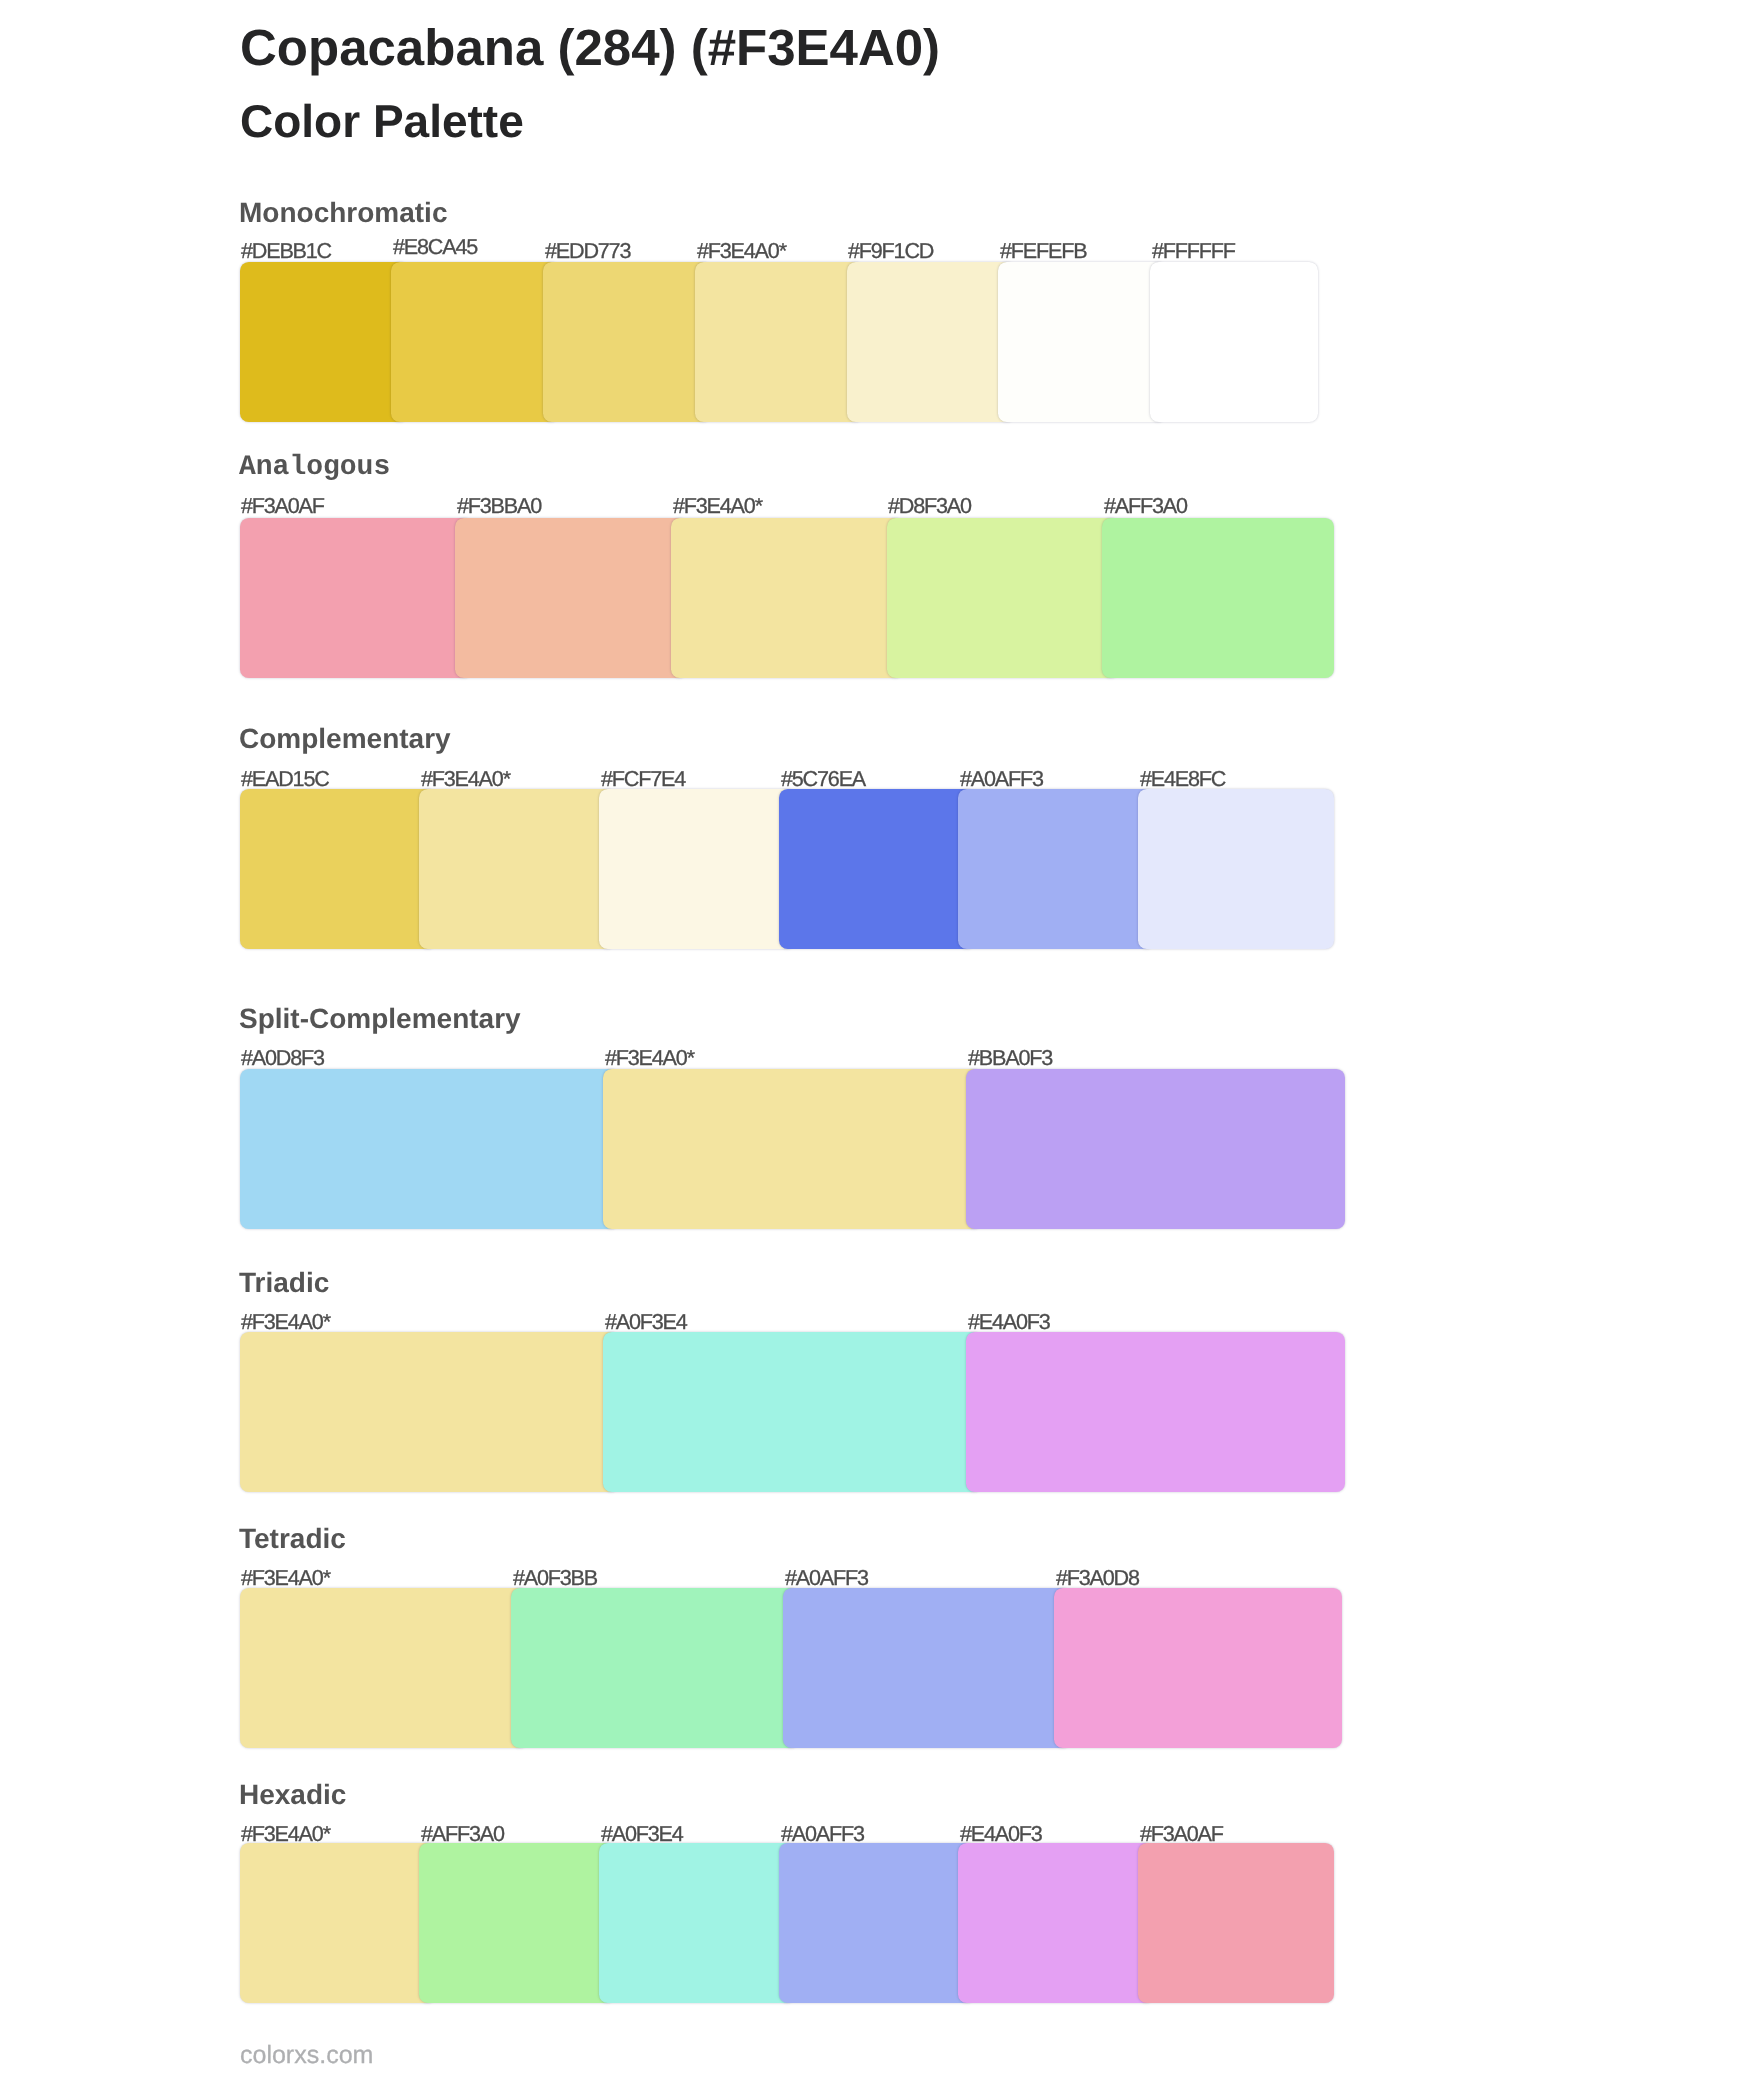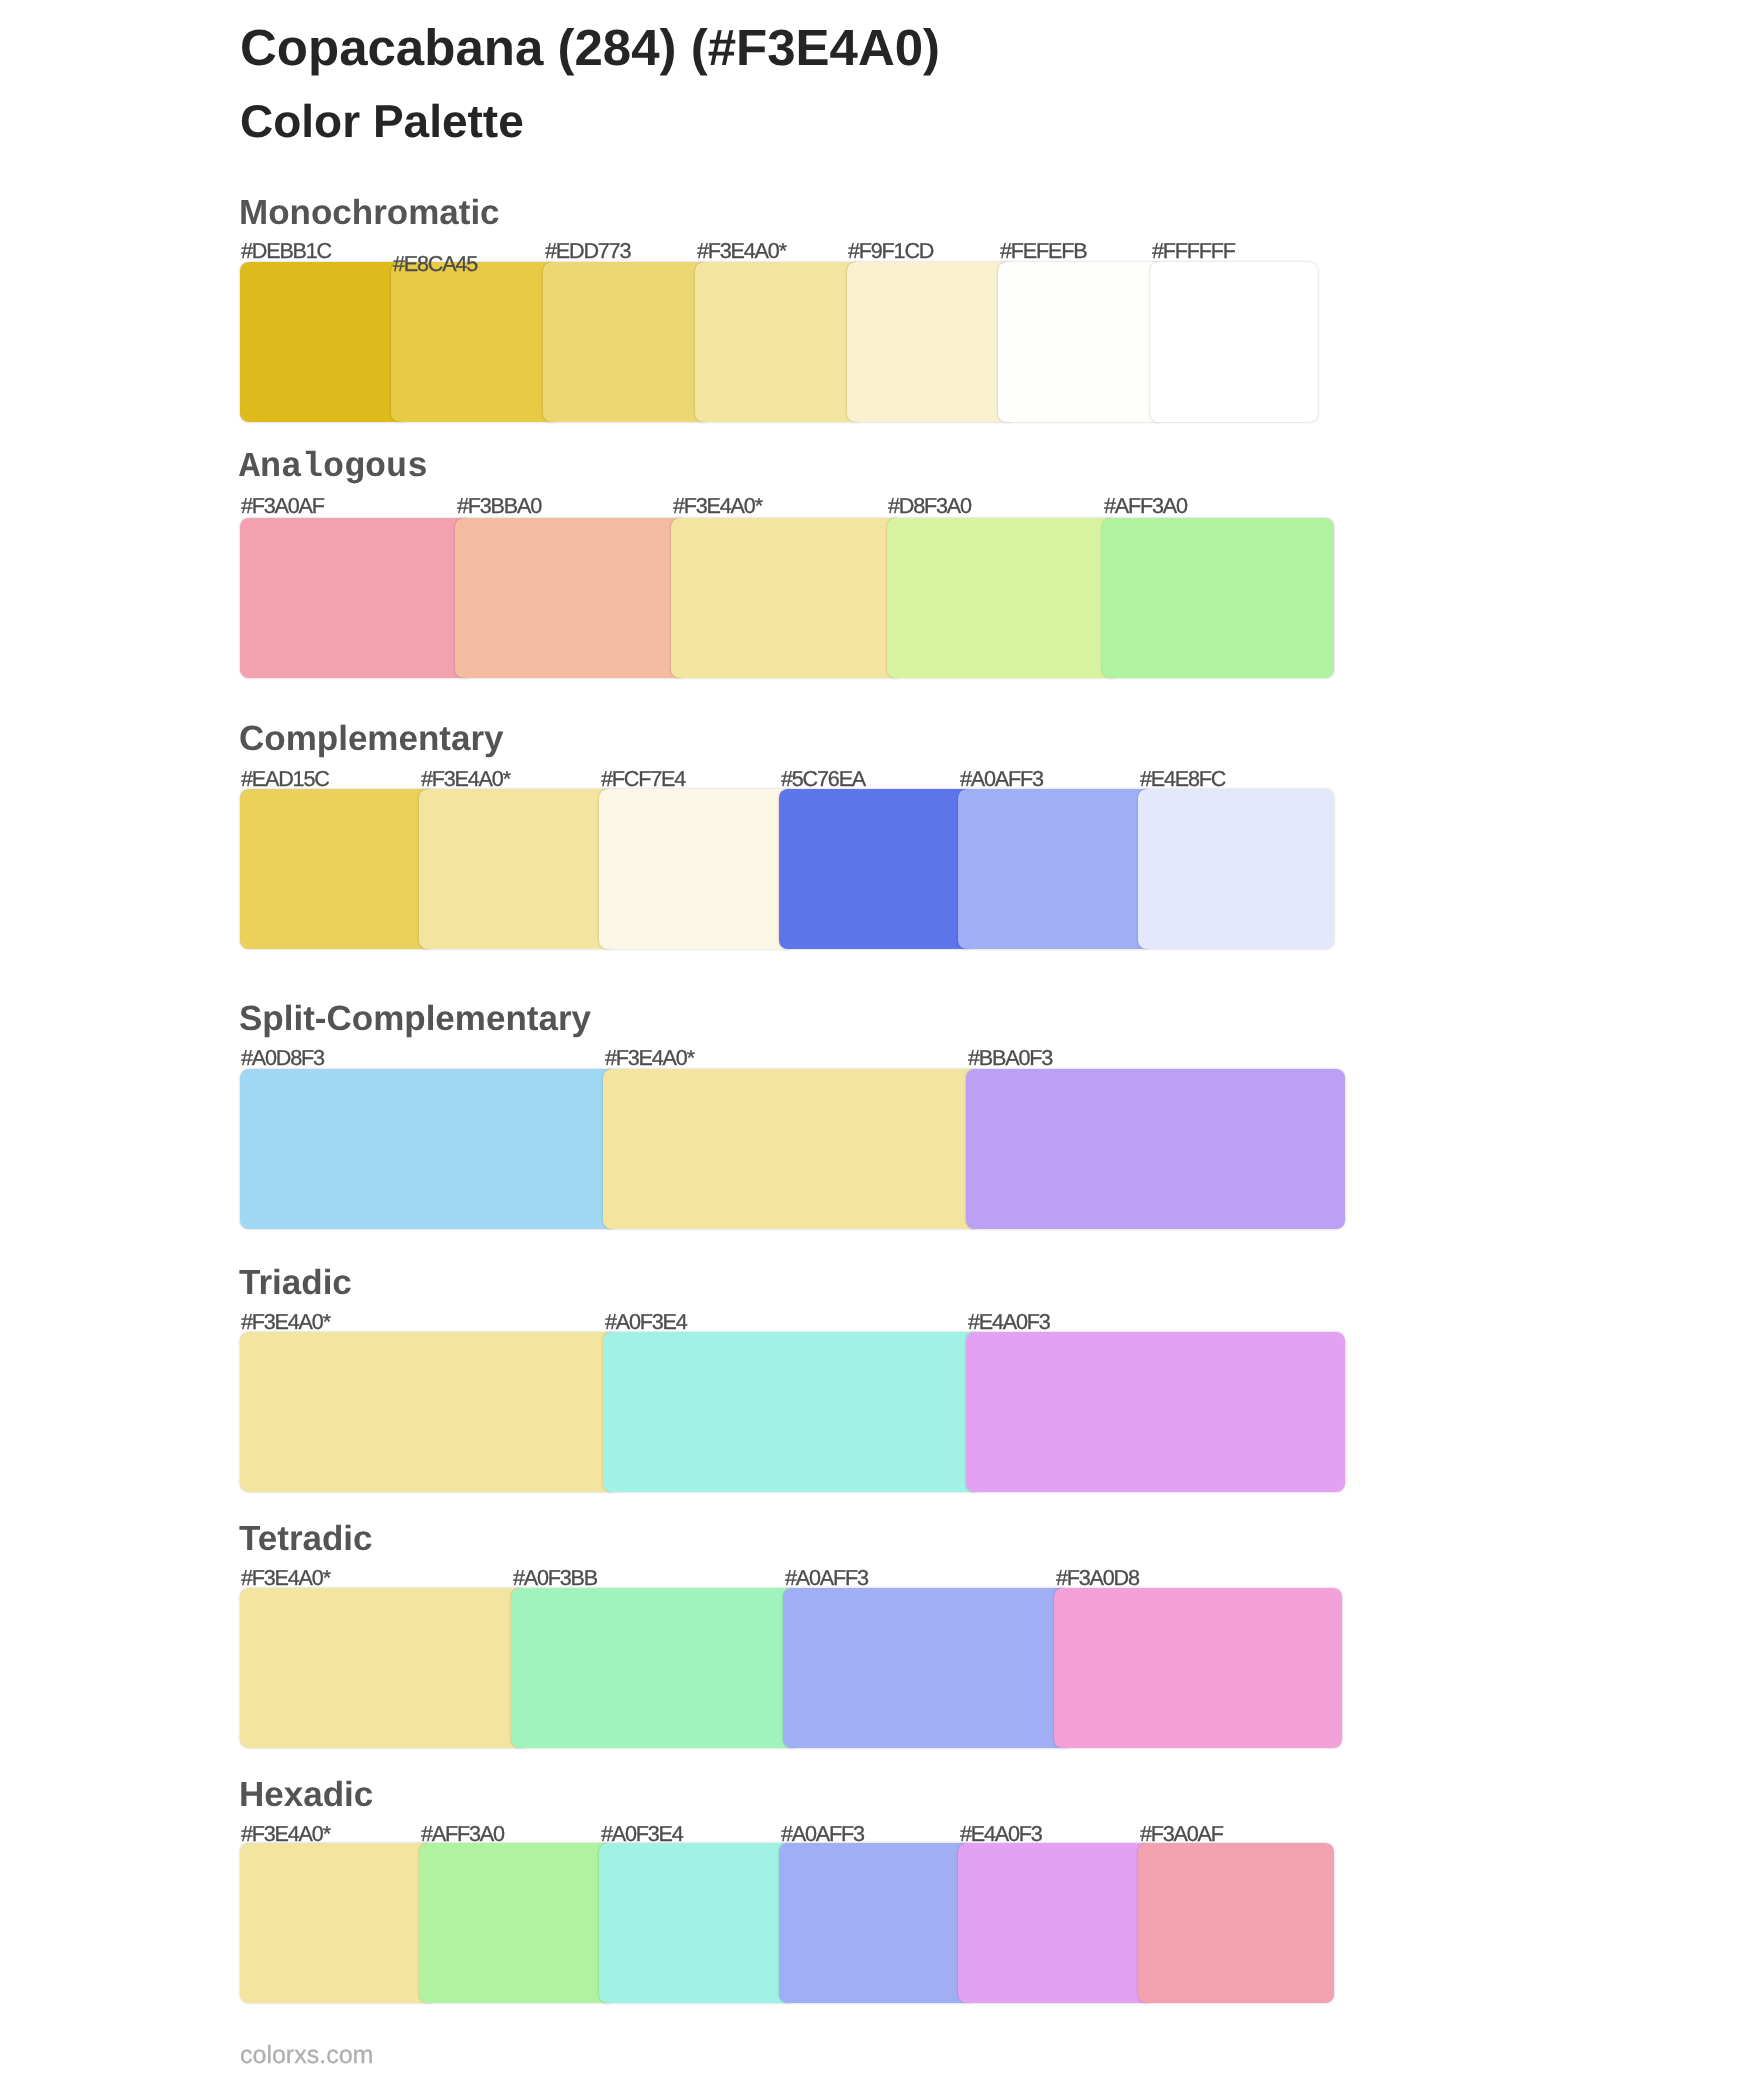--- a/index.html
+++ b/index.html
@@ -16,21 +16,21 @@
   .title .l1,.title .l2{
     position:absolute;left:0;white-space:nowrap;
     font-family:"Liberation Sans", sans-serif;font-weight:bold;color:#252526;
   }
   .title .l1{top:21.6px;font-size:51px;line-height:51px;}
   .title .l2{top:90px;font-size:46px;line-height:46px;margin-top:8px;}
 
   .sec-head{
     position:absolute;white-space:nowrap;
     font-family:"Liberation Sans", sans-serif;font-weight:bold;
-    color:#545454;font-size:35px;line-height:39px;
+    color:#545454;font-size:28px;line-height:39px;
   }
   .hexlabel{
     position:absolute;white-space:nowrap;
     font-family:"Liberation Sans", sans-serif;
     font-weight:normal;color:#4c4c4c;font-size:21.6px;line-height:21.6px;
     letter-spacing:-1.2px;-webkit-text-stroke:0.3px #4c4c4c;
   }
   .swatch{position:absolute;border-radius:8.8px;box-shadow:0 0 2.4px rgba(20,25,60,0.26);}
   .footer{
     position:absolute;left:240px;white-space:nowrap;
@@ -48,21 +48,21 @@
     <span class="l1">Copacabana (284) (#F3E4A0)</span>
     <span class="l2">Color Palette</span>
   </div>
 
   <div id="sections">
   <div class="section">
     <div class="sec-head" style="left: 239px; top: 193px;">Monochromatic</div>
   <div class="swatch" style="left: 240px; top: 262px; width: 168px; height: 160px; z-index: 10; background: rgb(222, 187, 28);"></div>
         <div class="hexlabel" style="left: 241px; top: 240px; z-index: 50;">#DEBB1C</div>
         <div class="swatch" style="left: 391px; top: 262px; width: 168px; height: 160px; z-index: 11; background: rgb(232, 202, 69);"></div>
-        <div class="hexlabel" style="left: 393px; top: 253px; z-index: 50;">#E8CA45</div>
+        <div class="hexlabel" style="left: 393px; top: 236px; z-index: 50;">#E8CA45</div>
         <div class="swatch" style="left: 543px; top: 262px; width: 168px; height: 160px; z-index: 12; background: rgb(237, 215, 115);"></div>
         <div class="hexlabel" style="left: 545px; top: 240px; z-index: 50;">#EDD773</div>
         <div class="swatch" style="left: 695px; top: 262px; width: 168px; height: 160px; z-index: 13; background: rgb(243, 228, 160);"></div>
         <div class="hexlabel" style="left: 697px; top: 240px; z-index: 50;">#F3E4A0*</div>
         <div class="swatch" style="left: 847px; top: 262px; width: 168px; height: 160px; z-index: 14; background: rgb(249, 241, 205);"></div>
         <div class="hexlabel" style="left: 848px; top: 240px; z-index: 50;">#F9F1CD</div>
         <div class="swatch" style="left: 998px; top: 262px; width: 168px; height: 160px; z-index: 15; background: rgb(254, 254, 251);"></div>
         <div class="hexlabel" style="left: 1000px; top: 240px; z-index: 50;">#FEFEFB</div>
         <div class="swatch" style="left: 1150px; top: 262px; width: 168px; height: 160px; z-index: 16; background: rgb(255, 255, 255);"></div>
         <div class="hexlabel" style="left: 1152px; top: 240px; z-index: 50;">#FFFFFF</div>

